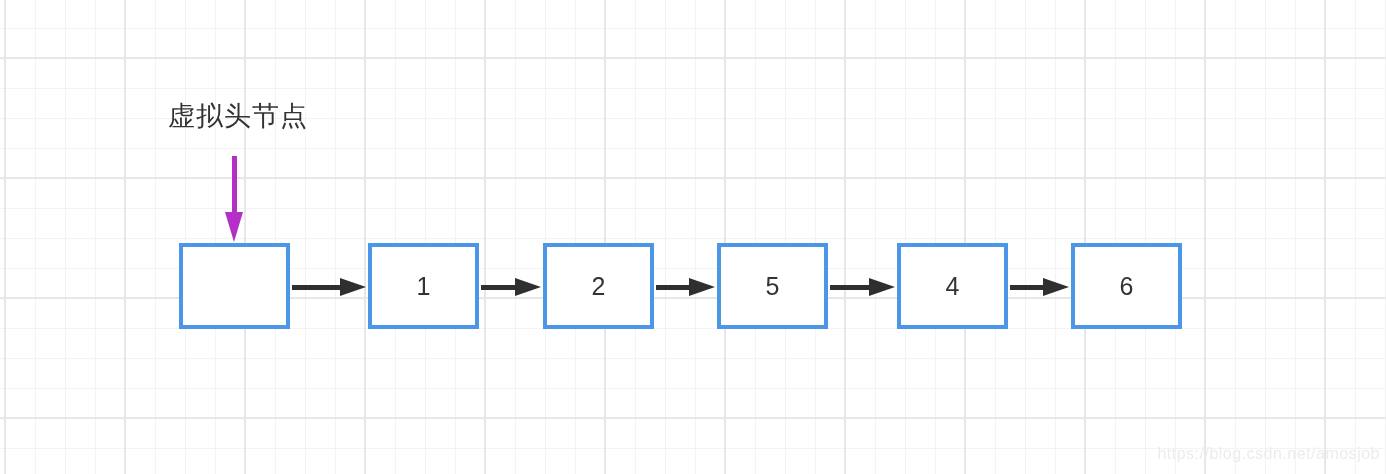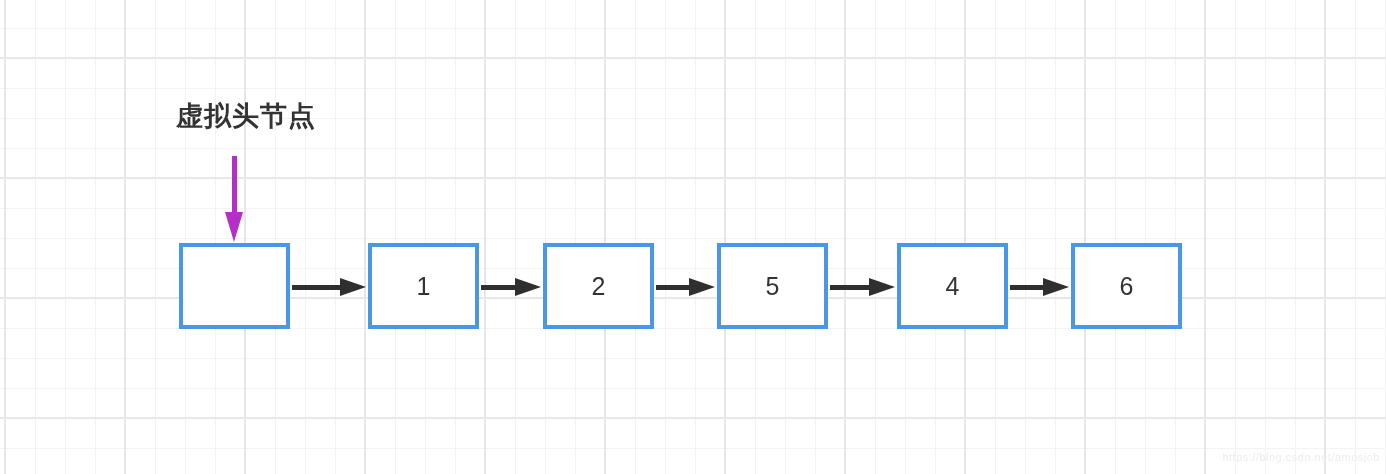--- a/index.html
+++ b/index.html
@@ -20,28 +20,27 @@
       linear-gradient(to bottom, #f3f3f6 1px, transparent 1px);
     background-size: 120px 120px, 120px 120px, 30px 30px, 30px 30px;
     background-position: 4px 0, 0 57px, 5px 0, 0 28px;
     --node-border: #4c96e8;
     --arrow: #2f2f2f;
     --pointer: #b42fc6;
     --text: #333333;
   }
   .label {
     position: absolute;
-    left: 176px;
+    left: 168px;
     top: 101px;
     font-size: 27px;
     line-height: 31px;
     color: var(--text);
     letter-spacing: 1px;
     white-space: nowrap;
-    font-weight: bold;
   }
   .pointer-arrow { position: absolute; left: 0; top: 0; }
   .pointer-shaft {
     position: absolute;
     left: 232px;
     top: 156px;
     width: 5px;
     height: 57px;
     background: var(--pointer);
   }
@@ -81,21 +80,21 @@
     top: -9px;
     width: 0; height: 0;
     border-top: 9px solid transparent;
     border-bottom: 9px solid transparent;
     border-left: 26px solid var(--arrow);
   }
   .watermark {
     position: absolute;
     right: 6px;
     bottom: 11px;
-    font-size: 11px;
+    font-size: 16px;
     color: #ececee;
     letter-spacing: 0.5px;
     user-select: none;
   }
 </style>
 </head>
 <body>
 
 <div class="canvas" style="--node-border: #4c96e8; --arrow: #2f2f2f; --pointer: #b42fc6; --text: #333333;">
   <div class="label">虚拟头节点</div>

